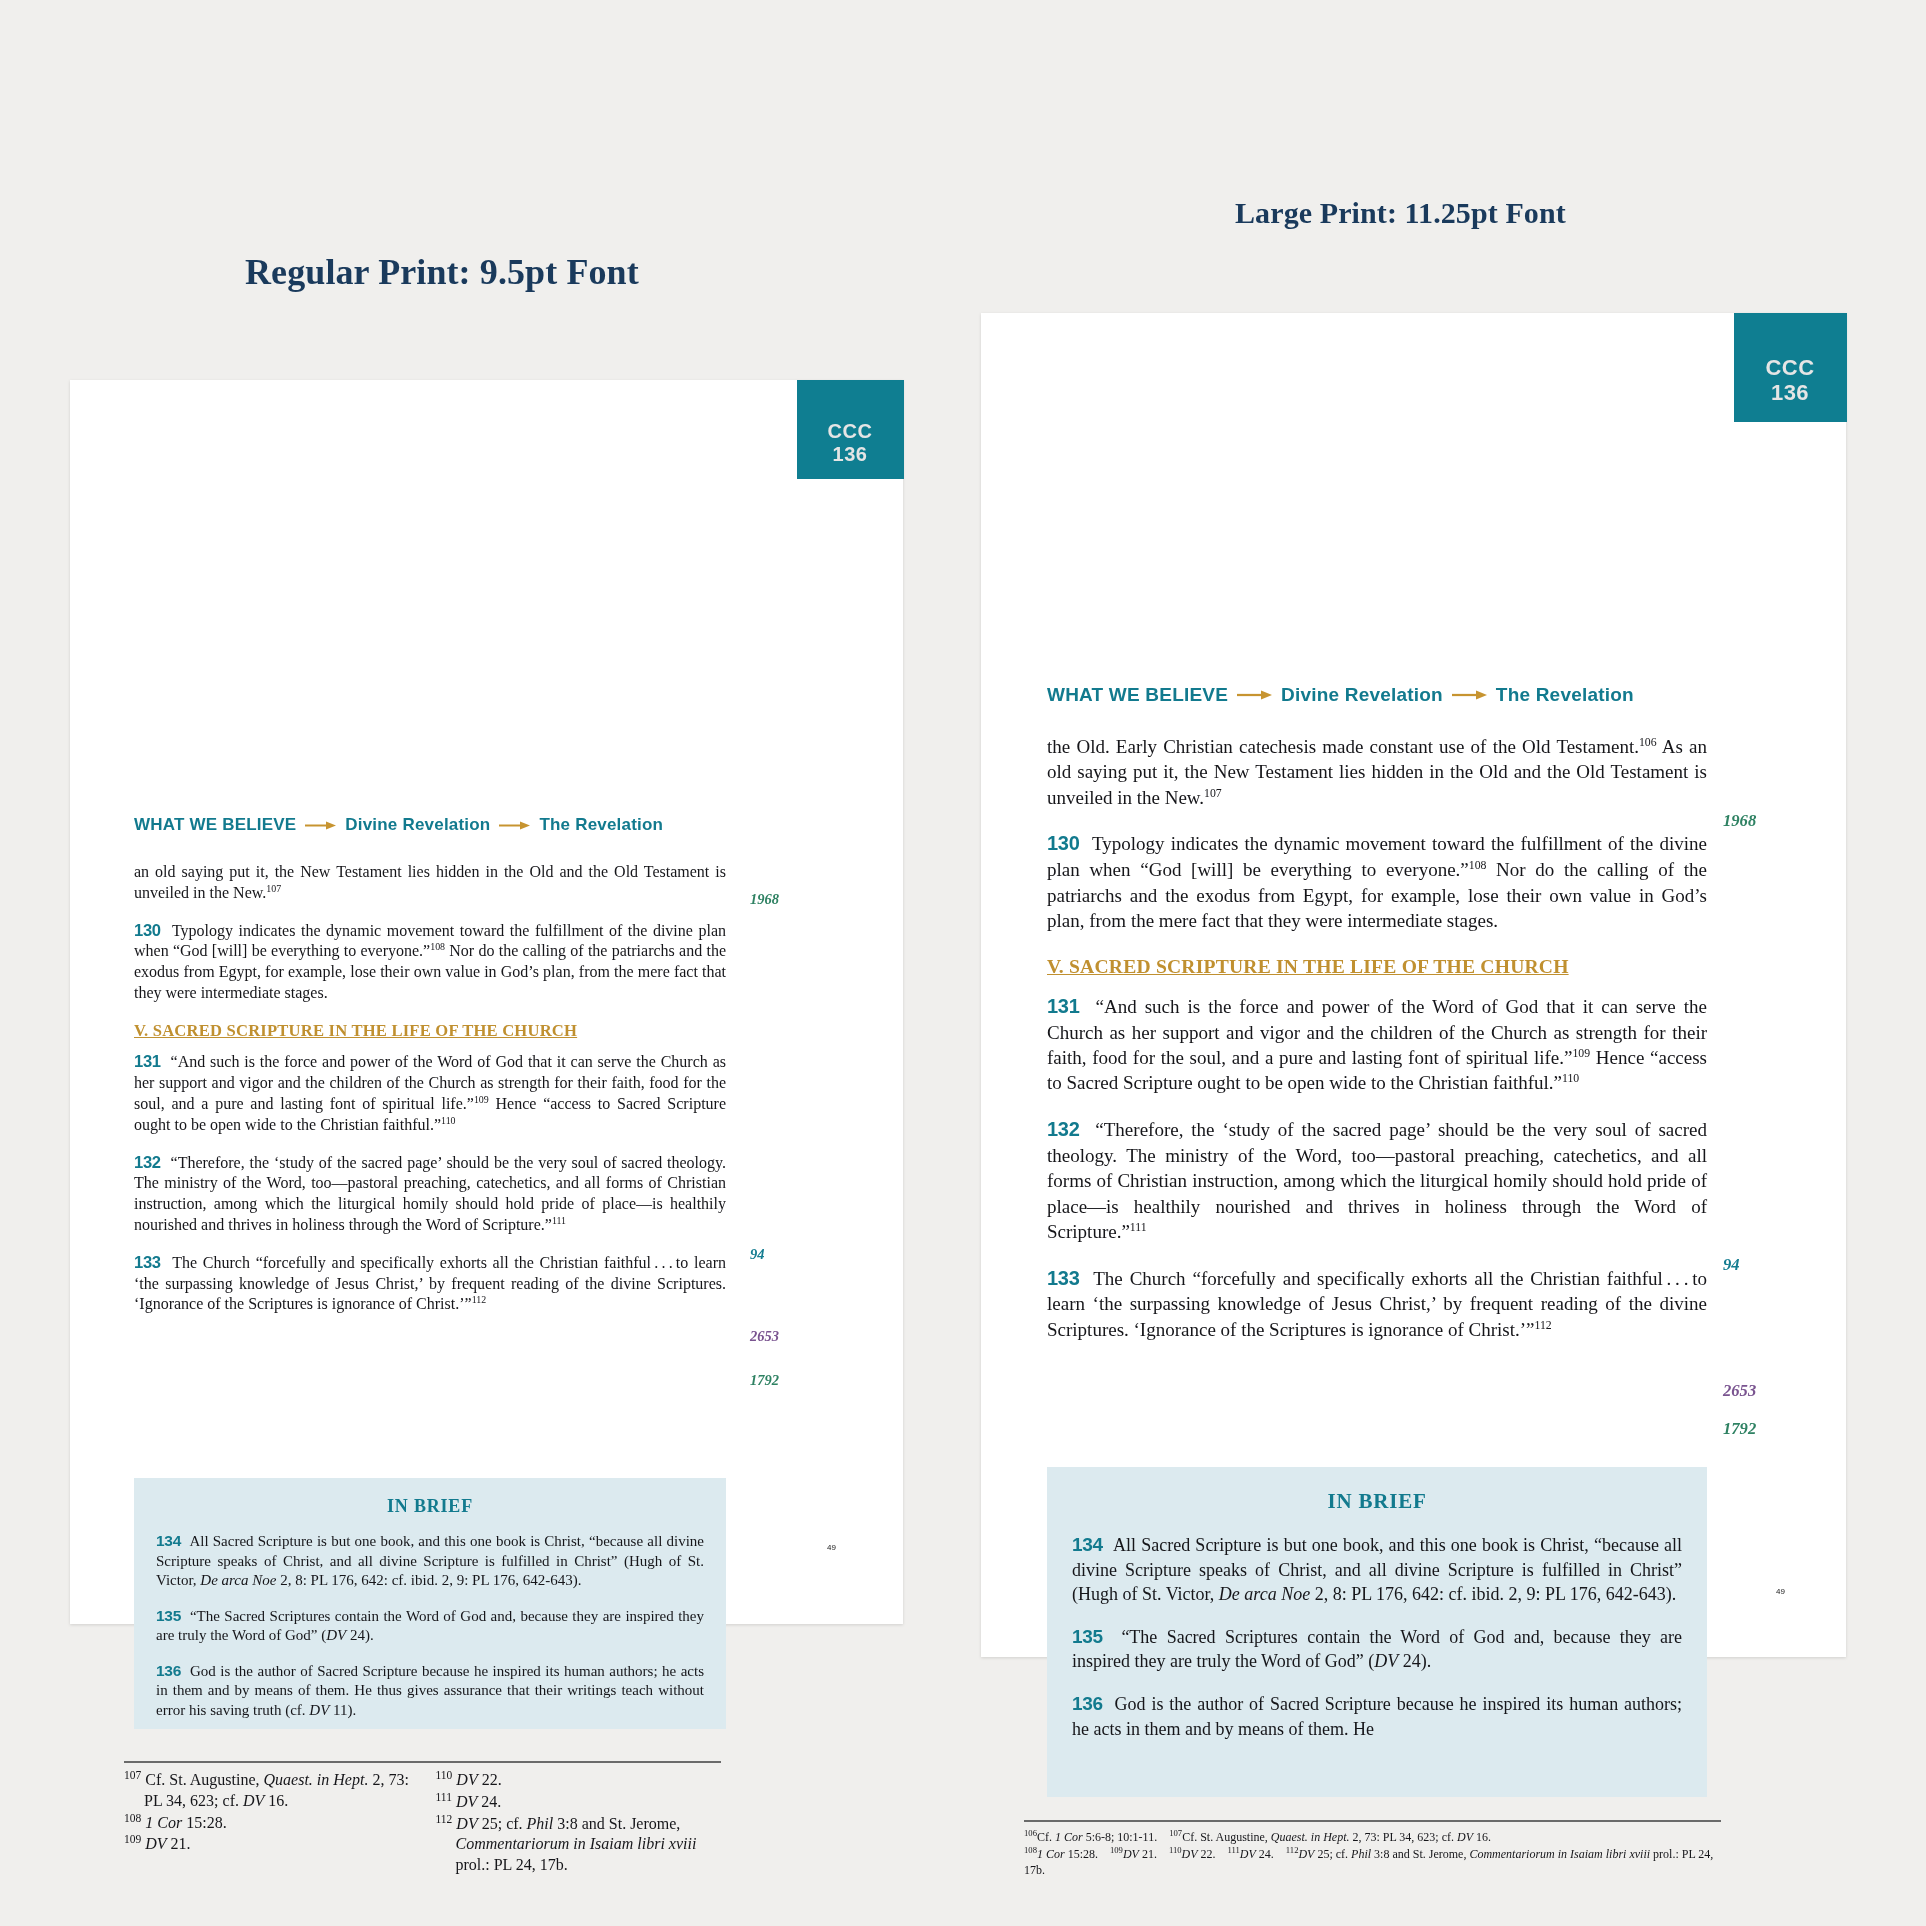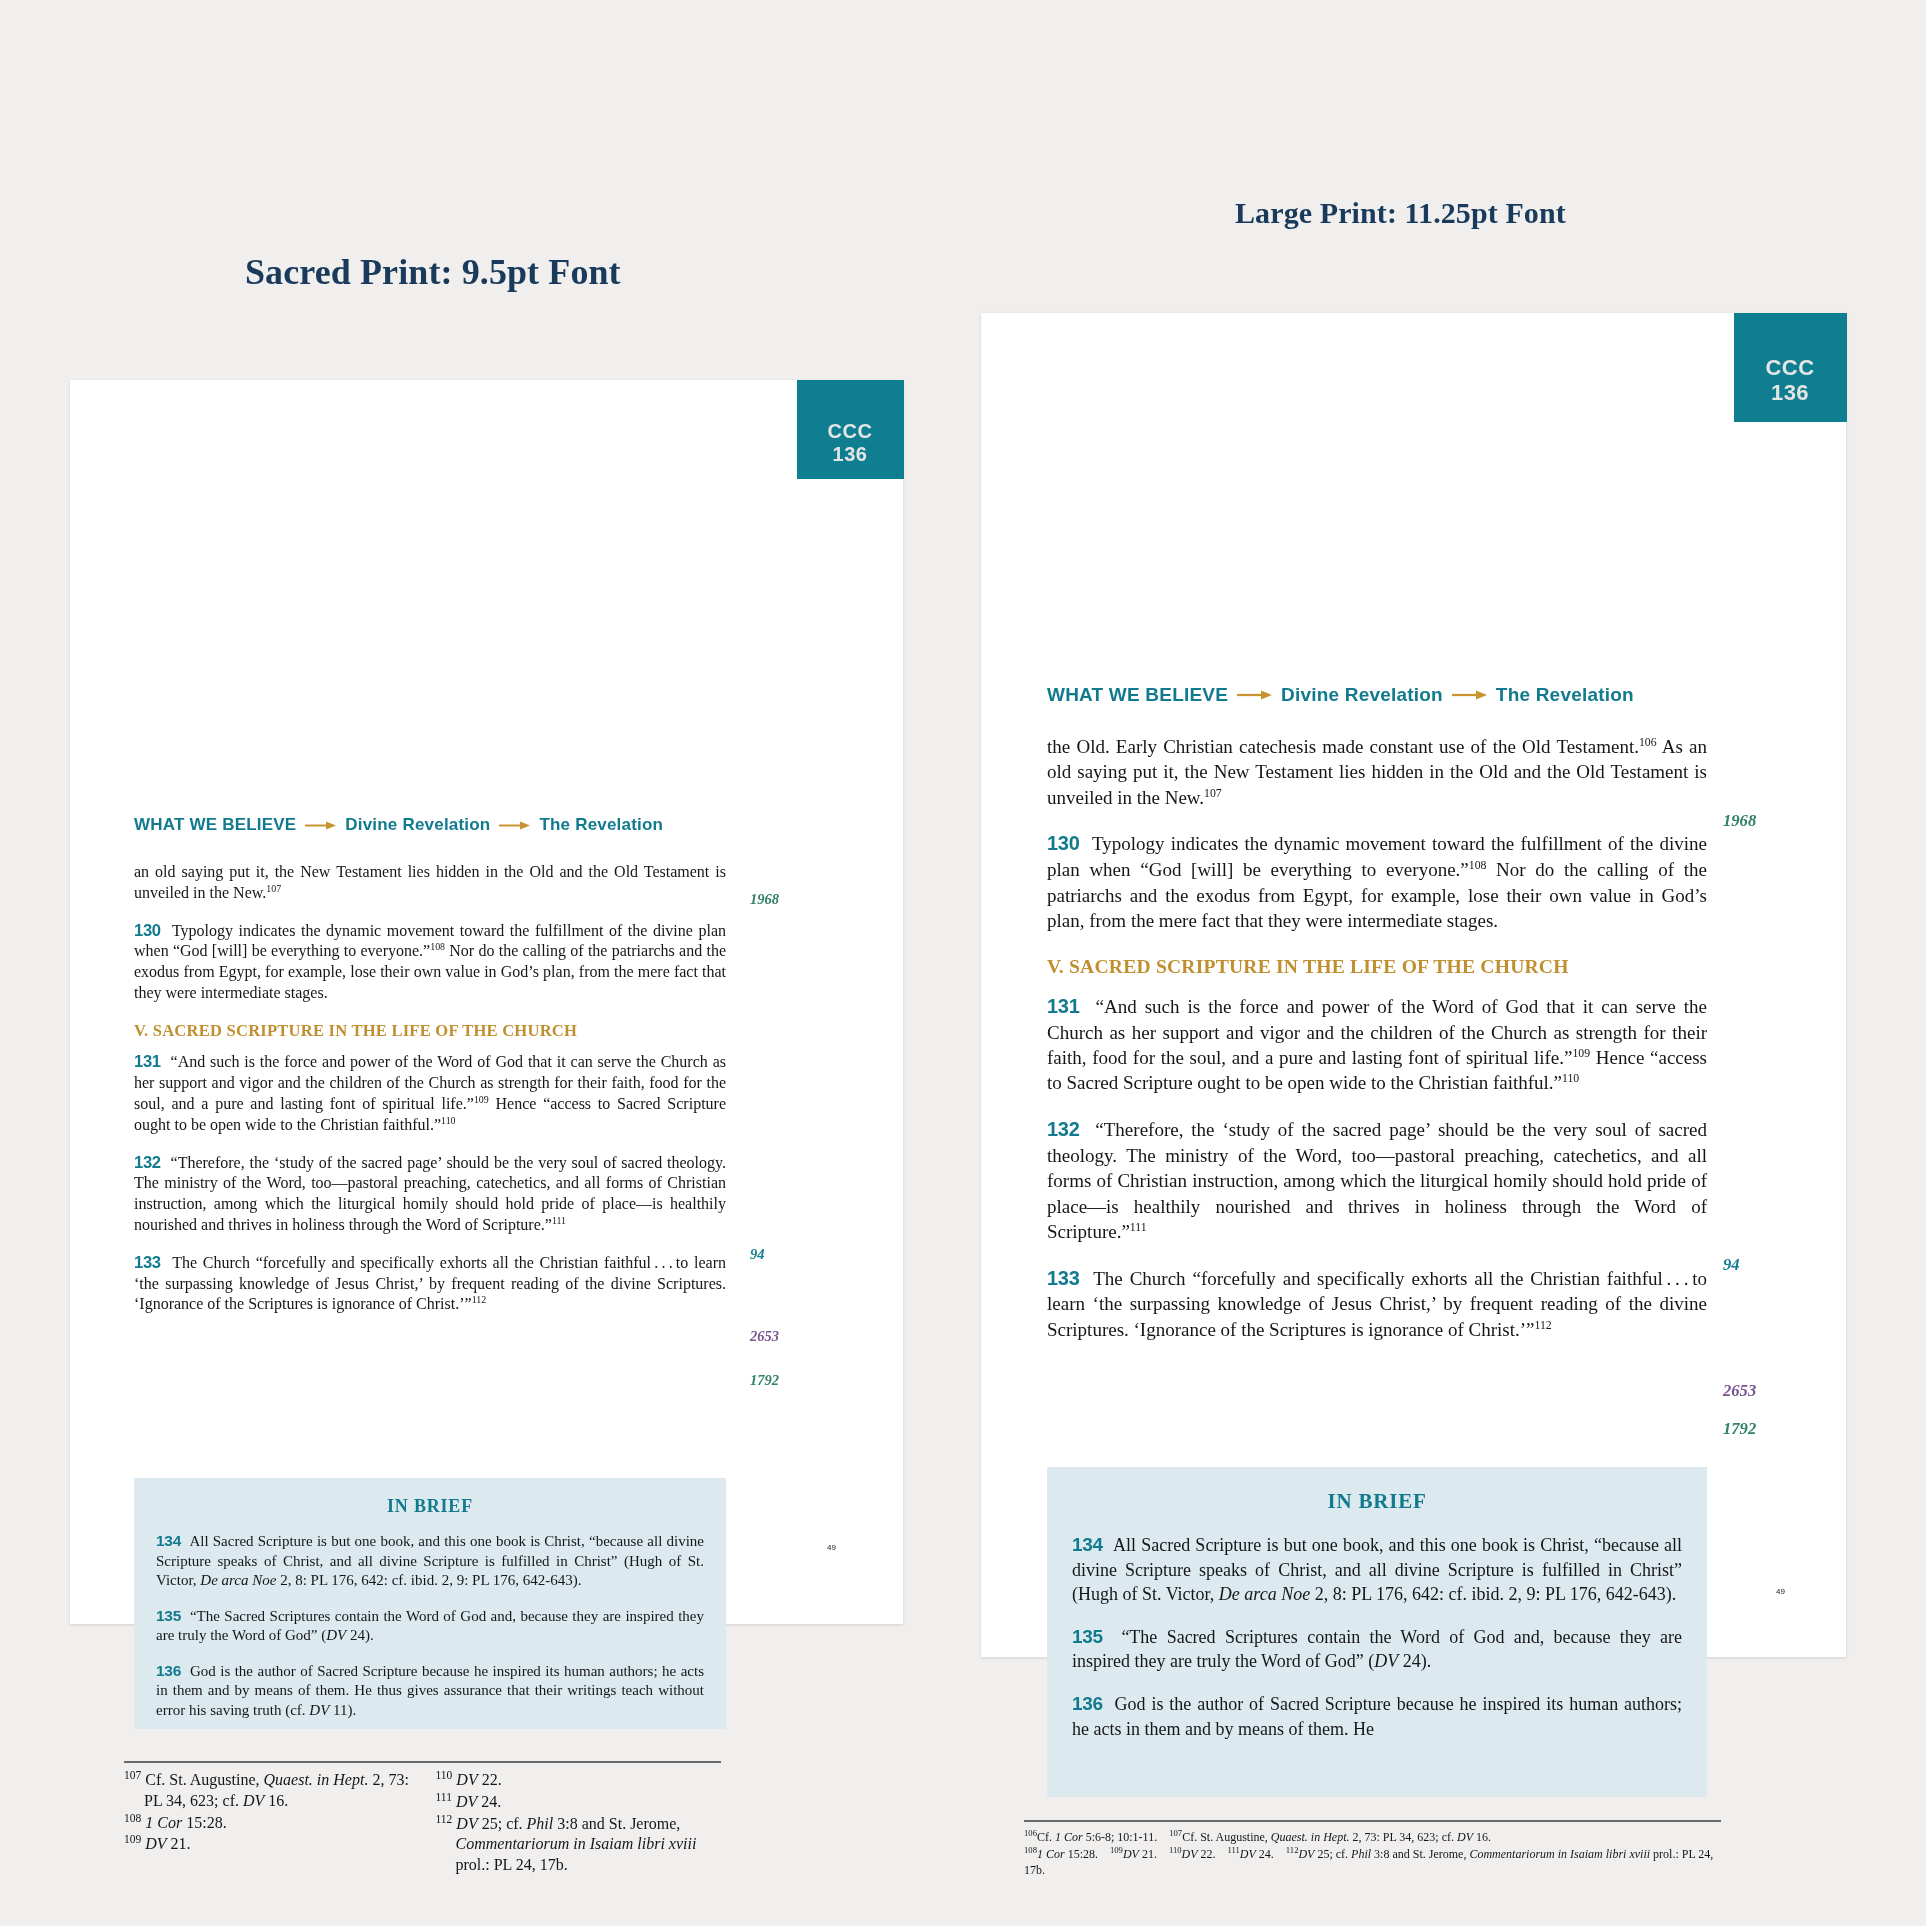--- a/index.html
+++ b/index.html
@@ -83,20 +83,21 @@
   sup{font-size:0.62em;line-height:0;vertical-align:super;}
   i,em{font-style:italic;}
 
   
   .sect-head{
     color:#c09030;
     font-family:"Liberation Serif",serif;
     font-weight:bold;
     letter-spacing:0.2px;
     margin:0 0 10px 0;
+    text-decoration:underline;
   }
   #body-left .sect-head{font-size:16.6px;}
   #body-right .sect-head{font-size:19.6px;margin-bottom:13px;}
 
   
   .marginnum{
     position:absolute;
     font-family:"Liberation Serif",serif;
     font-style:italic;
     font-weight:bold;
@@ -147,21 +148,21 @@
   
   .folio{
     position:absolute;
     font-family:"Liberation Sans",sans-serif;
     color:#1a1a1a;
   }
 </style>
 </head>
 <body>
 
-<div class="caption" id="caption-left">Sacred Print: 9.5pt Font</div>
+<div class="caption" id="caption-left">Regular Print: 9.5pt Font</div>
 <div class="caption" id="caption-right">Large Print: 11.25pt Font</div>
 
 <div class="page" id="page-left">
 
   <div class="ccc-tab" id="ccc-left">
     <span>CCC</span>
     <span>136</span>
   </div>
 
   <div class="breadcrumb" id="bc-left">

